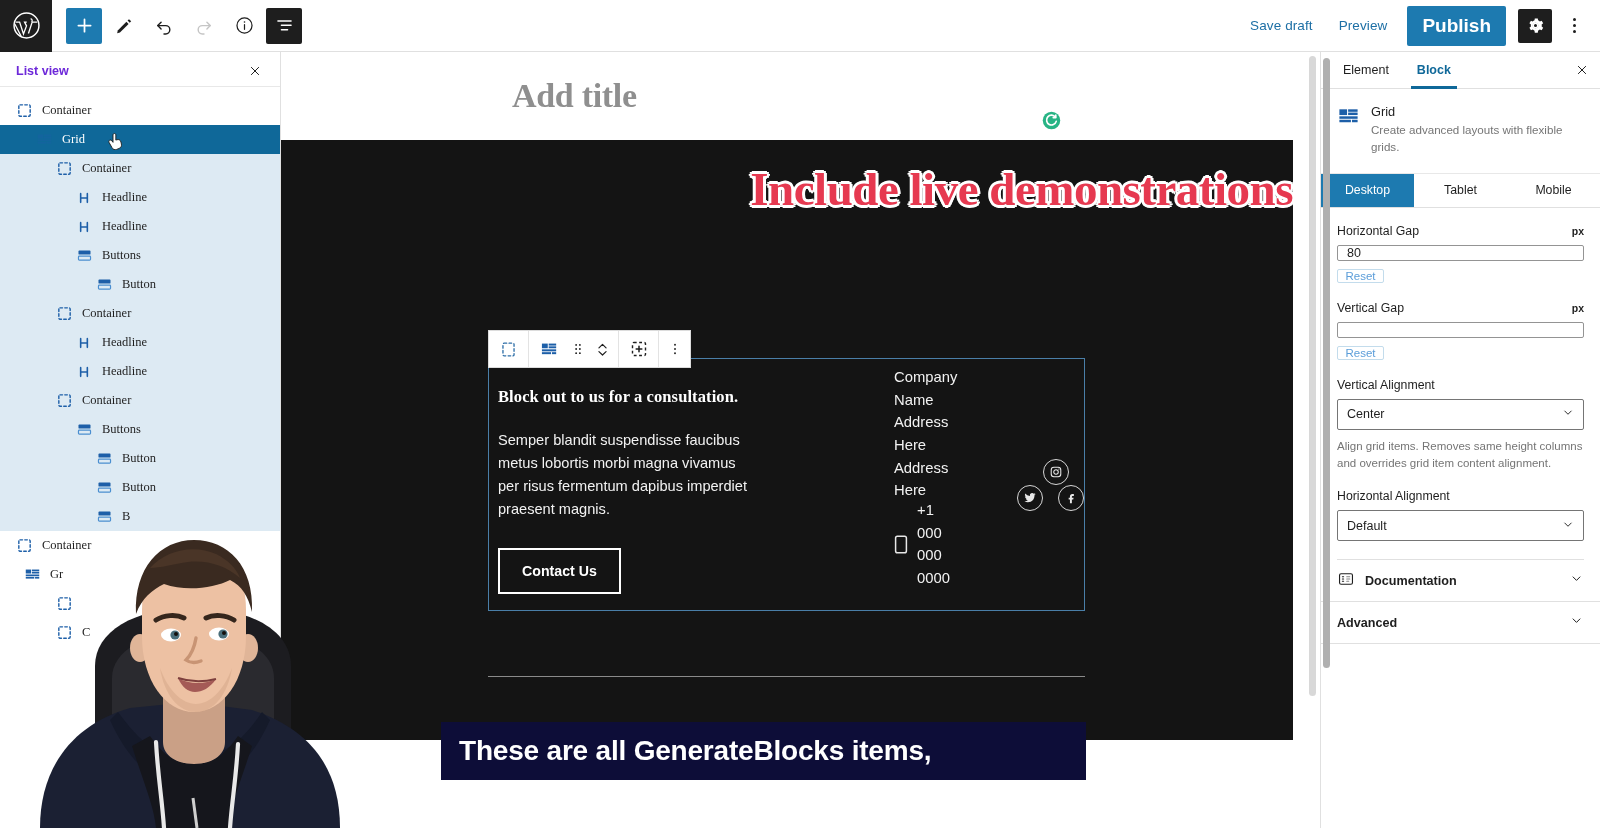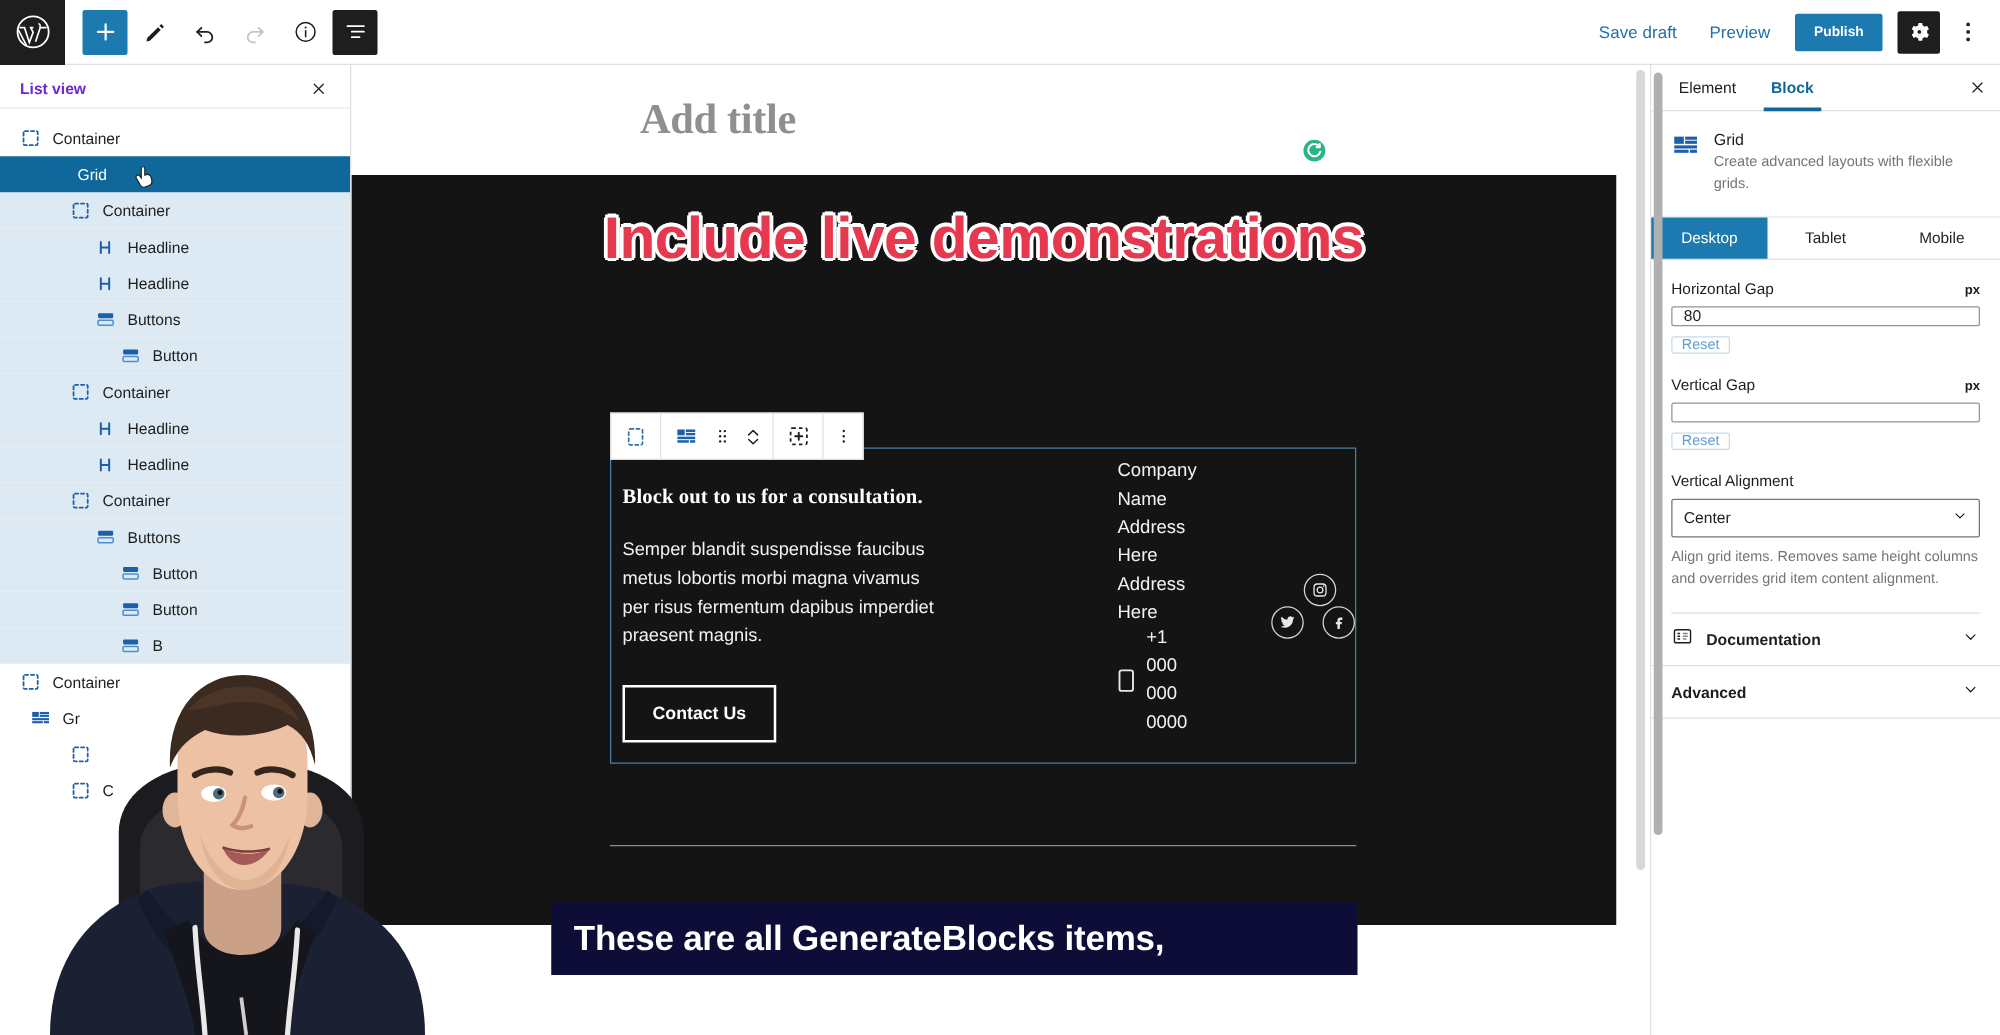--- a/index.html
+++ b/index.html
@@ -35,21 +35,21 @@
   .tb-right {
     margin-left: auto; display: flex; align-items: center; gap: 6px;
     padding-right: 12px;
   }
   .link-btn {
     font-size: 13.5px; color: #1d6fa5; background: none; border: none;
     padding: 8px 10px; cursor: pointer; font-family: inherit;
     letter-spacing: .1px;
   }
   .publish-btn {
-    background: #1d7ab0; color: #fff; font-size: 11px; font-weight: 600;
+    background: #1d7ab0; color: #fff; font-size: 19px; font-weight: 600;
     border: none; border-radius: 2px; padding: 9px 15px; cursor: pointer;
     font-family: inherit; margin-left: 4px;
   }
   .settings-btn {
     width: 34px; height: 34px; background: #1e1e1e; border-radius: 2px;
     display: flex; align-items: center; justify-content: center;
     cursor: pointer; margin-left: 6px;
   }
   .kebab {
     width: 28px; height: 34px; display: flex; flex-direction: column;
@@ -78,21 +78,21 @@
   .lv-row {
     height: 29px; display: flex; align-items: center; cursor: pointer;
     font-size: 12.5px; color: #1e1e1e; position: relative;
   }
   .lv-row .lv-ico {
     width: 20px; height: 20px; display: flex; align-items: center;
     justify-content: center; flex: 0 0 20px; margin-right: 8px;
   }
   .lv-row.sel { background: #0f6899; color: #fff; }
   .lv-row.branch { background: #ddeaf3; }
-  .lv-label { white-space: nowrap; }
+  .lv-label { white-space: nowrap; font-family: Liberation Serif, serif; }
   .cursor-hand {
     position: absolute; left: 108px; top: 8px; width: 15px; height: 17px;
     pointer-events: none;
   }
 
   
   .sidebar {
     position: absolute; top: 52px; right: 0; width: 280px; height: 776px;
     background: #fff; border-left: 1px solid #e0e0e0; z-index: 5;
   }
@@ -181,22 +181,22 @@
     color: #8f8f8f; margin-left: 231px; letter-spacing: -.3px;
   }
   .sync-badge {
     position: absolute; left: 760px; top: 58px; width: 21px; height: 21px;
   }
   .dark-section {
     background: #141414; position: relative; height: 600px;
     margin-left: 0; width: 1012px;
   }
   .caption-red {
-    position: absolute; top: 22px; left: 0; width: 1012px; text-align: center;
-    font-family: Liberation Sans, sans-serif; font-weight: 700;
+    position: absolute; top: 22px; left: 0; width: 1012px; text-align: right;
+    font-family: Liberation Serif, serif; font-weight: 700;
     font-size: 47px; color: #e63950; letter-spacing: -.5px;
     text-shadow:
       -2px -2px 0 #fff, 2px -2px 0 #fff, -2px 2px 0 #fff, 2px 2px 0 #fff,
       -3px 0 0 #fff, 3px 0 0 #fff, 0 -3px 0 #fff, 0 3px 0 #fff;
   }
   
   .block-toolbar {
     position: absolute; top: 190px; left: 207px; height: 38px;
     display: flex; align-items: stretch; background: #fff;
     border: 1px solid #dcdcdc; z-index: 3;
@@ -733,20 +733,31 @@
           <span>Center</span>
           <span class="chev">
             <svg viewBox="0 0 24 24" width="14" height="14" fill="none" stroke="#1e1e1e" stroke-width="1.6" stroke-linecap="round" stroke-linejoin="round">
                 <path d="M6.5 9.5 12 15l5.5-5.5"></path>
               </svg>
           </span>
         </div>
         <div class="f-help">Align grid items. Removes same height columns and overrides grid item content alignment.</div>
       </div>
 
+      <div style="margin-top:17px">
+        <div class="f-label" style="margin-bottom:7px">Horizontal Alignment</div>
+        <div class="f-select">
+          <span>Default</span>
+          <span class="chev">
+            <svg viewBox="0 0 24 24" width="14" height="14" fill="none" stroke="#1e1e1e" stroke-width="1.6" stroke-linecap="round" stroke-linejoin="round">
+                <path d="M6.5 9.5 12 15l5.5-5.5"></path>
+              </svg>
+          </span>
+        </div>
+      </div>
 
       <div class="sb-divider"></div>
     </div>
 
     <div class="sb-accordion">
       <span>
         <svg viewBox="0 0 24 24" width="18" height="18" fill="none" stroke="#1e1e1e" stroke-width="1.5">
           <rect x="3.4" y="5" width="17.2" height="14" rx="2"></rect>
           <path d="M7.2 9h1.6M7.2 12h1.6M7.2 15h1.6" stroke-linecap="round"></path>
           <path d="M13 9h4M13 12h4M13 15h2.6" stroke-linecap="round" opacity=".55"></path>

